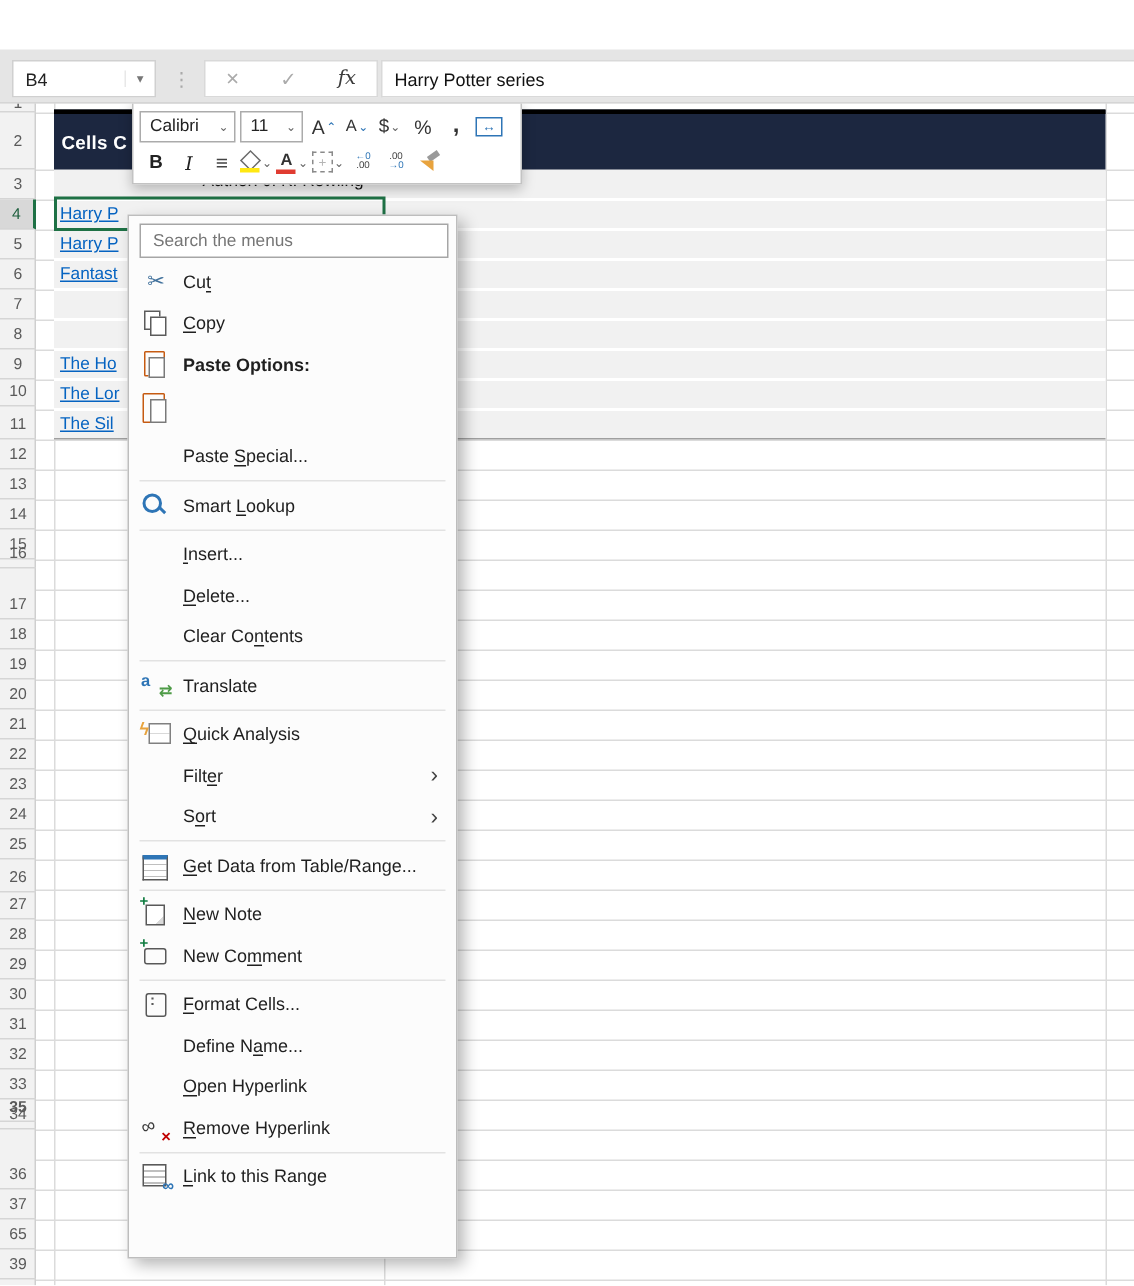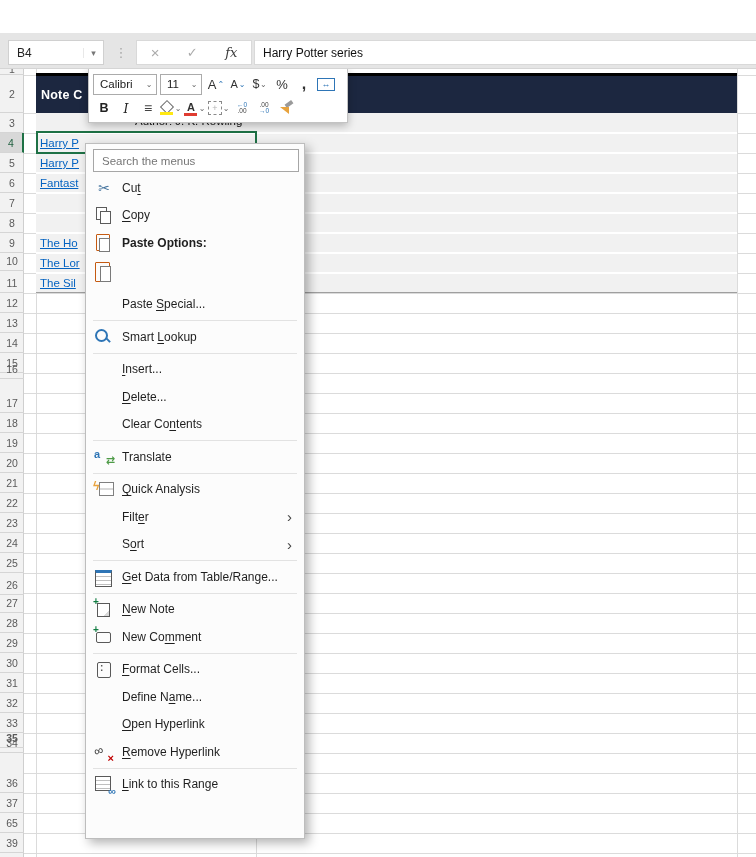--- a/index.html
+++ b/index.html
@@ -223,21 +223,21 @@
         <div class="gl-h" style="top: 709px;"></div>
         <div class="gl-h" style="top: 729px;"></div>
         <div class="gl-h" style="top: 749px;"></div>
         <div class="gl-h" style="top: 769px;"></div>
         <div class="gl-h" style="top: 789px;"></div>
         <div class="gl-v" style="left: 12px;"></div>
         <div class="gl-v" style="left: 232px;"></div>
         <div class="gl-v" style="left: 713px;"></div>
       </div>
     <div id="banner" style="position: absolute; left: 12px; top: 9px; width: 701px; height: 40px;">
-      <span>Note C</span>
+      <span>Cells C</span>
     </div>
     <div id="band" style="left: 12px; top: 49px;">
         <div class="band-sep" style="top: 19px;"></div>
         <div class="band-sep" style="top: 39px;"></div>
         <div class="band-sep" style="top: 59px;"></div>
         <div class="band-sep" style="top: 79px;"></div>
         <div class="band-sep" style="top: 99px;"></div>
         <div class="band-sep" style="top: 119px;"></div>
         <div class="band-sep" style="top: 139px;"></div>
         <div class="band-sep" style="top: 159px;"></div>

